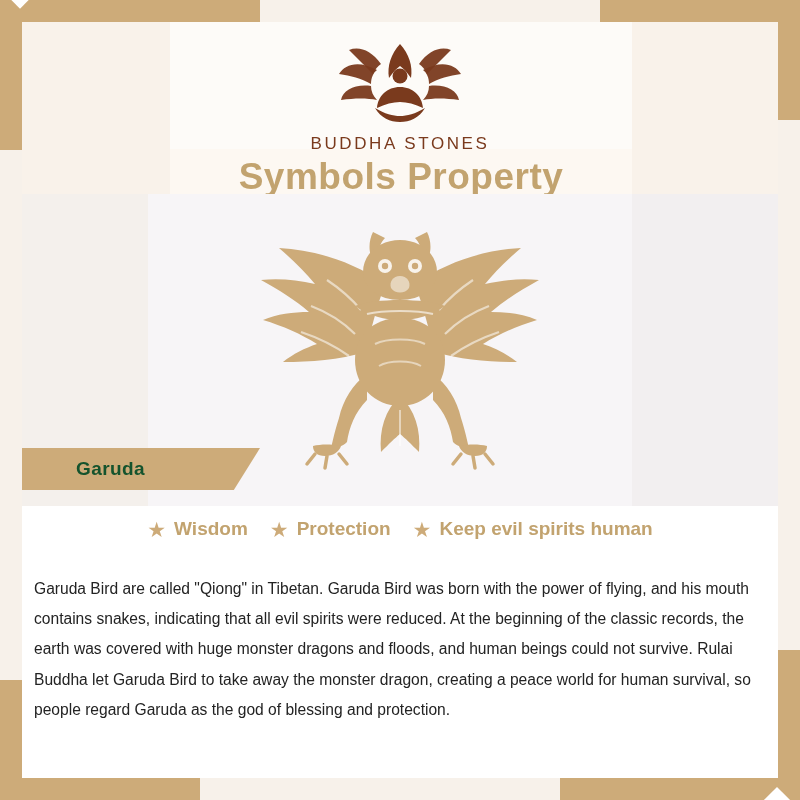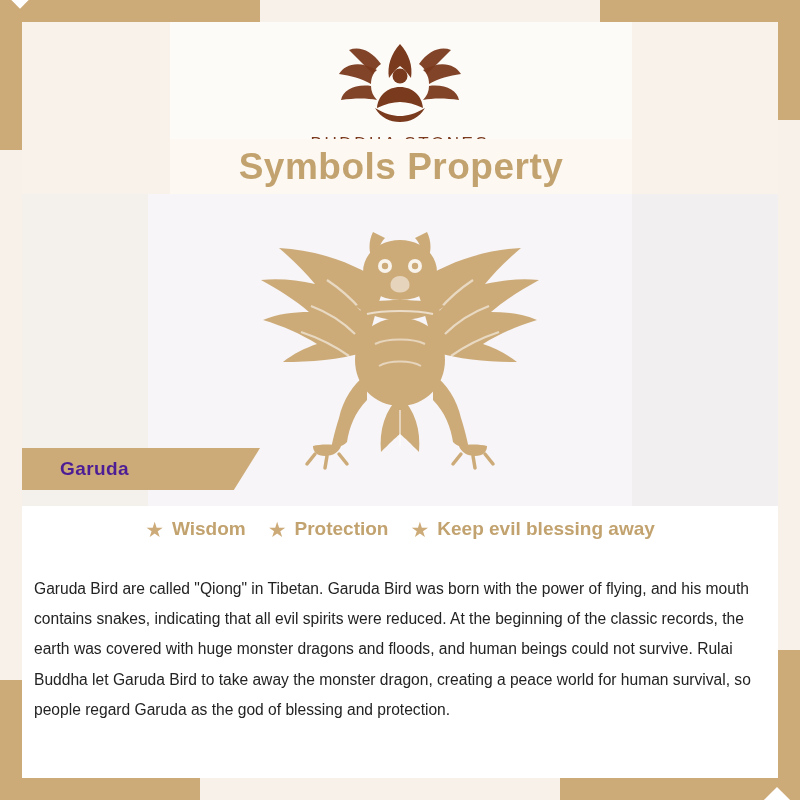--- a/index.html
+++ b/index.html
@@ -124,21 +124,21 @@
     font-size: 17px;
     letter-spacing: 2.6px;
     font-weight: 400;
     color: #7a3a1d;
     font-family: "Liberation Sans", sans-serif;
   }
 
   
   .title-banner {
     position: absolute;
-    top: 117px;
+    top: 127px;
     left: 148px;
     width: 462px;
     height: 56px;
     background: #fdf8f2;
     display: flex;
     align-items: center;
     justify-content: center;
   }
   .title-text {
     font-size: 37px;
@@ -183,22 +183,22 @@
     left: 0;
     top: 426px;
     height: 42px;
     width: 238px;
     background: #cdab79;
     display: flex;
     align-items: center;
     clip-path: polygon(0 0, 100% 0, 89% 100%, 0 100%);
   }
   .ribbon-text {
-    margin-left: 38px;
-    color: #4c1d95;
+    margin-left: 54px;
+    color: #14532d;
     font-size: 19px;
     font-weight: 700;
     letter-spacing: 0.4px;
   }
 
   
   .features {
     position: absolute;
     top: 496px;
     left: 0;
@@ -352,20 +352,20 @@
       <div class="feature">
         <span class="star">★</span>
         <span class="feature-label">Wisdom</span>
       </div>
       <div class="feature">
         <span class="star">★</span>
         <span class="feature-label">Protection</span>
       </div>
       <div class="feature">
         <span class="star">★</span>
-        <span class="feature-label">Keep evil blessing away</span>
+        <span class="feature-label">Keep evil spirits human</span>
       </div>
     </div>
 
     <p class="body-text">Garuda Bird are called "Qiong" in Tibetan. Garuda Bird was born with the power of flying, and his mouth contains snakes, indicating that all evil spirits were reduced. At the beginning of the classic records, the earth was covered with huge monster dragons and floods, and human beings could not survive. Rulai Buddha let Garuda Bird to take away the monster dragon, creating a peace world for human survival, so people regard Garuda as the god of blessing and protection.</p>
 
   </div>
 </div>
 
 </body></html>

